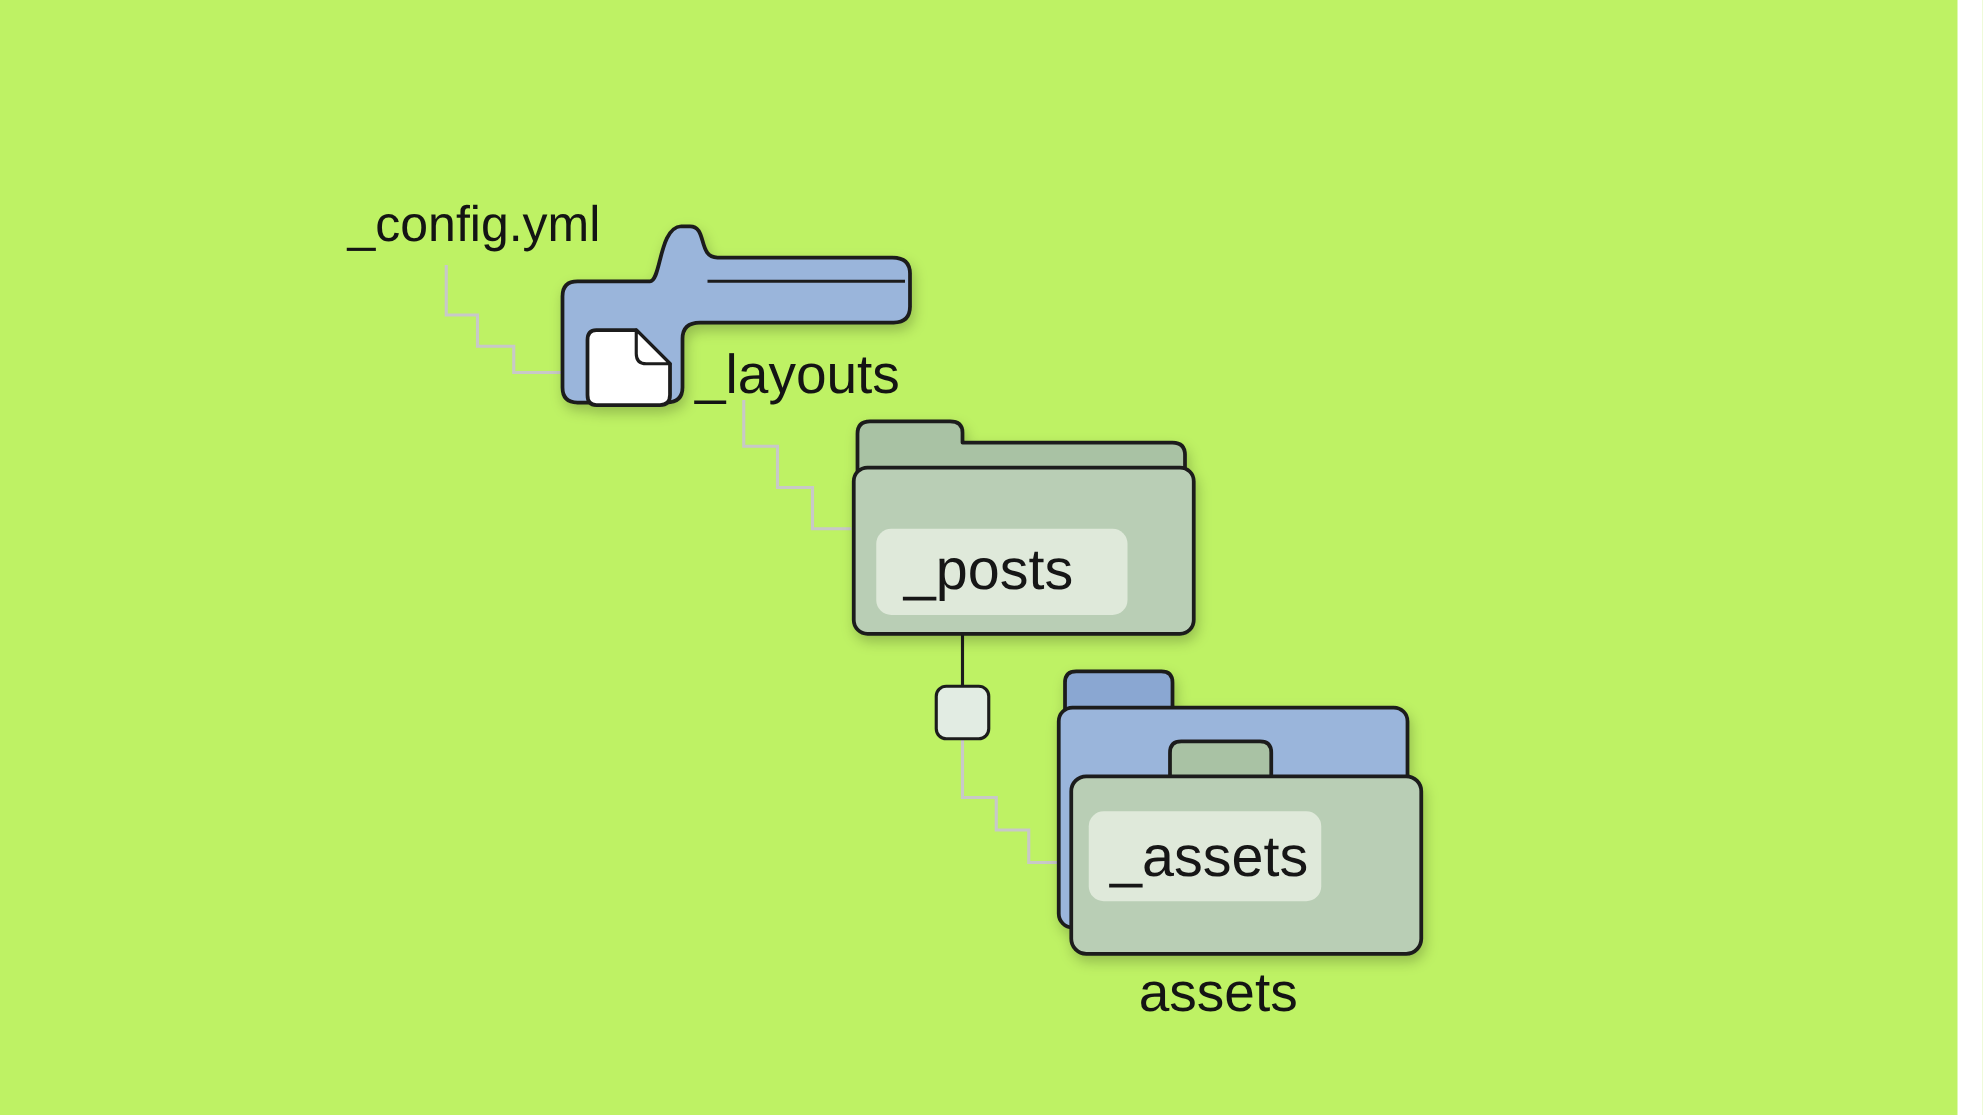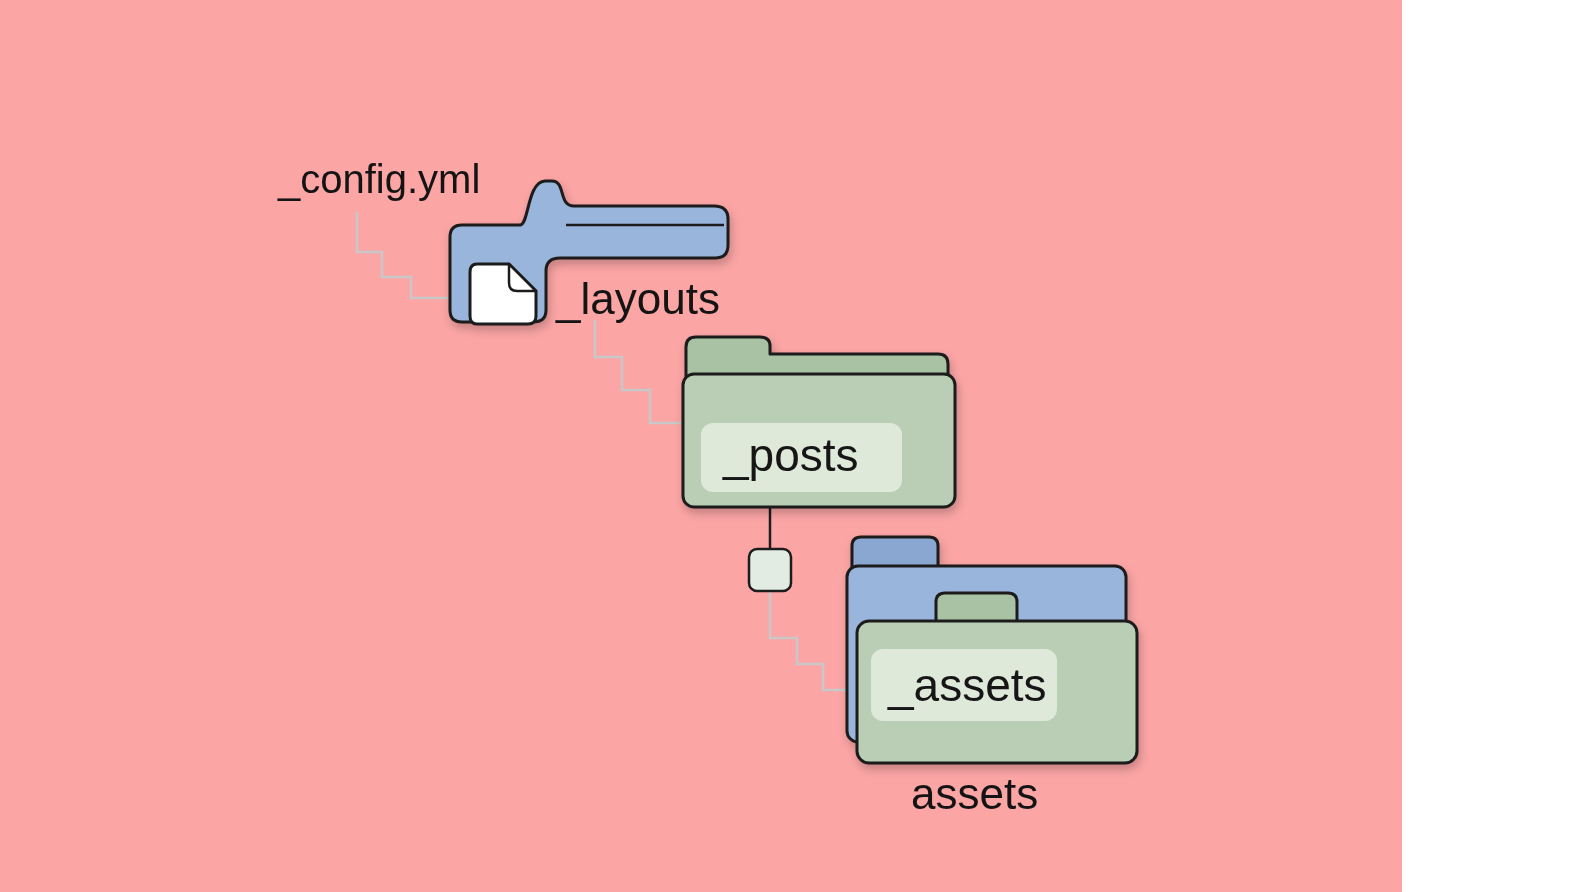--- a/index.html
+++ b/index.html
@@ -1,20 +1,20 @@
 <!DOCTYPE html>
 <html><head>
 <meta charset="utf-8">
 <title>Folder Structure Diagram</title>
 <style>
   html,body{margin:0;padding:0;background:#ffffff;}
   .canvas{
     position:relative;
-    width:1402px;height:892px;
-    background:#fca5a5;
+    width:1566px;height:892px;
+    background:#bef264;
     overflow:hidden;
     font-family:"Liberation Sans", sans-serif;
   }
   svg{display:block;width:1586px;height:892px;}
   text{
     font-family:"Liberation Sans", sans-serif;
     fill:#141414;
     font-weight:400;
   }
   .t40{font-size:40px;}

